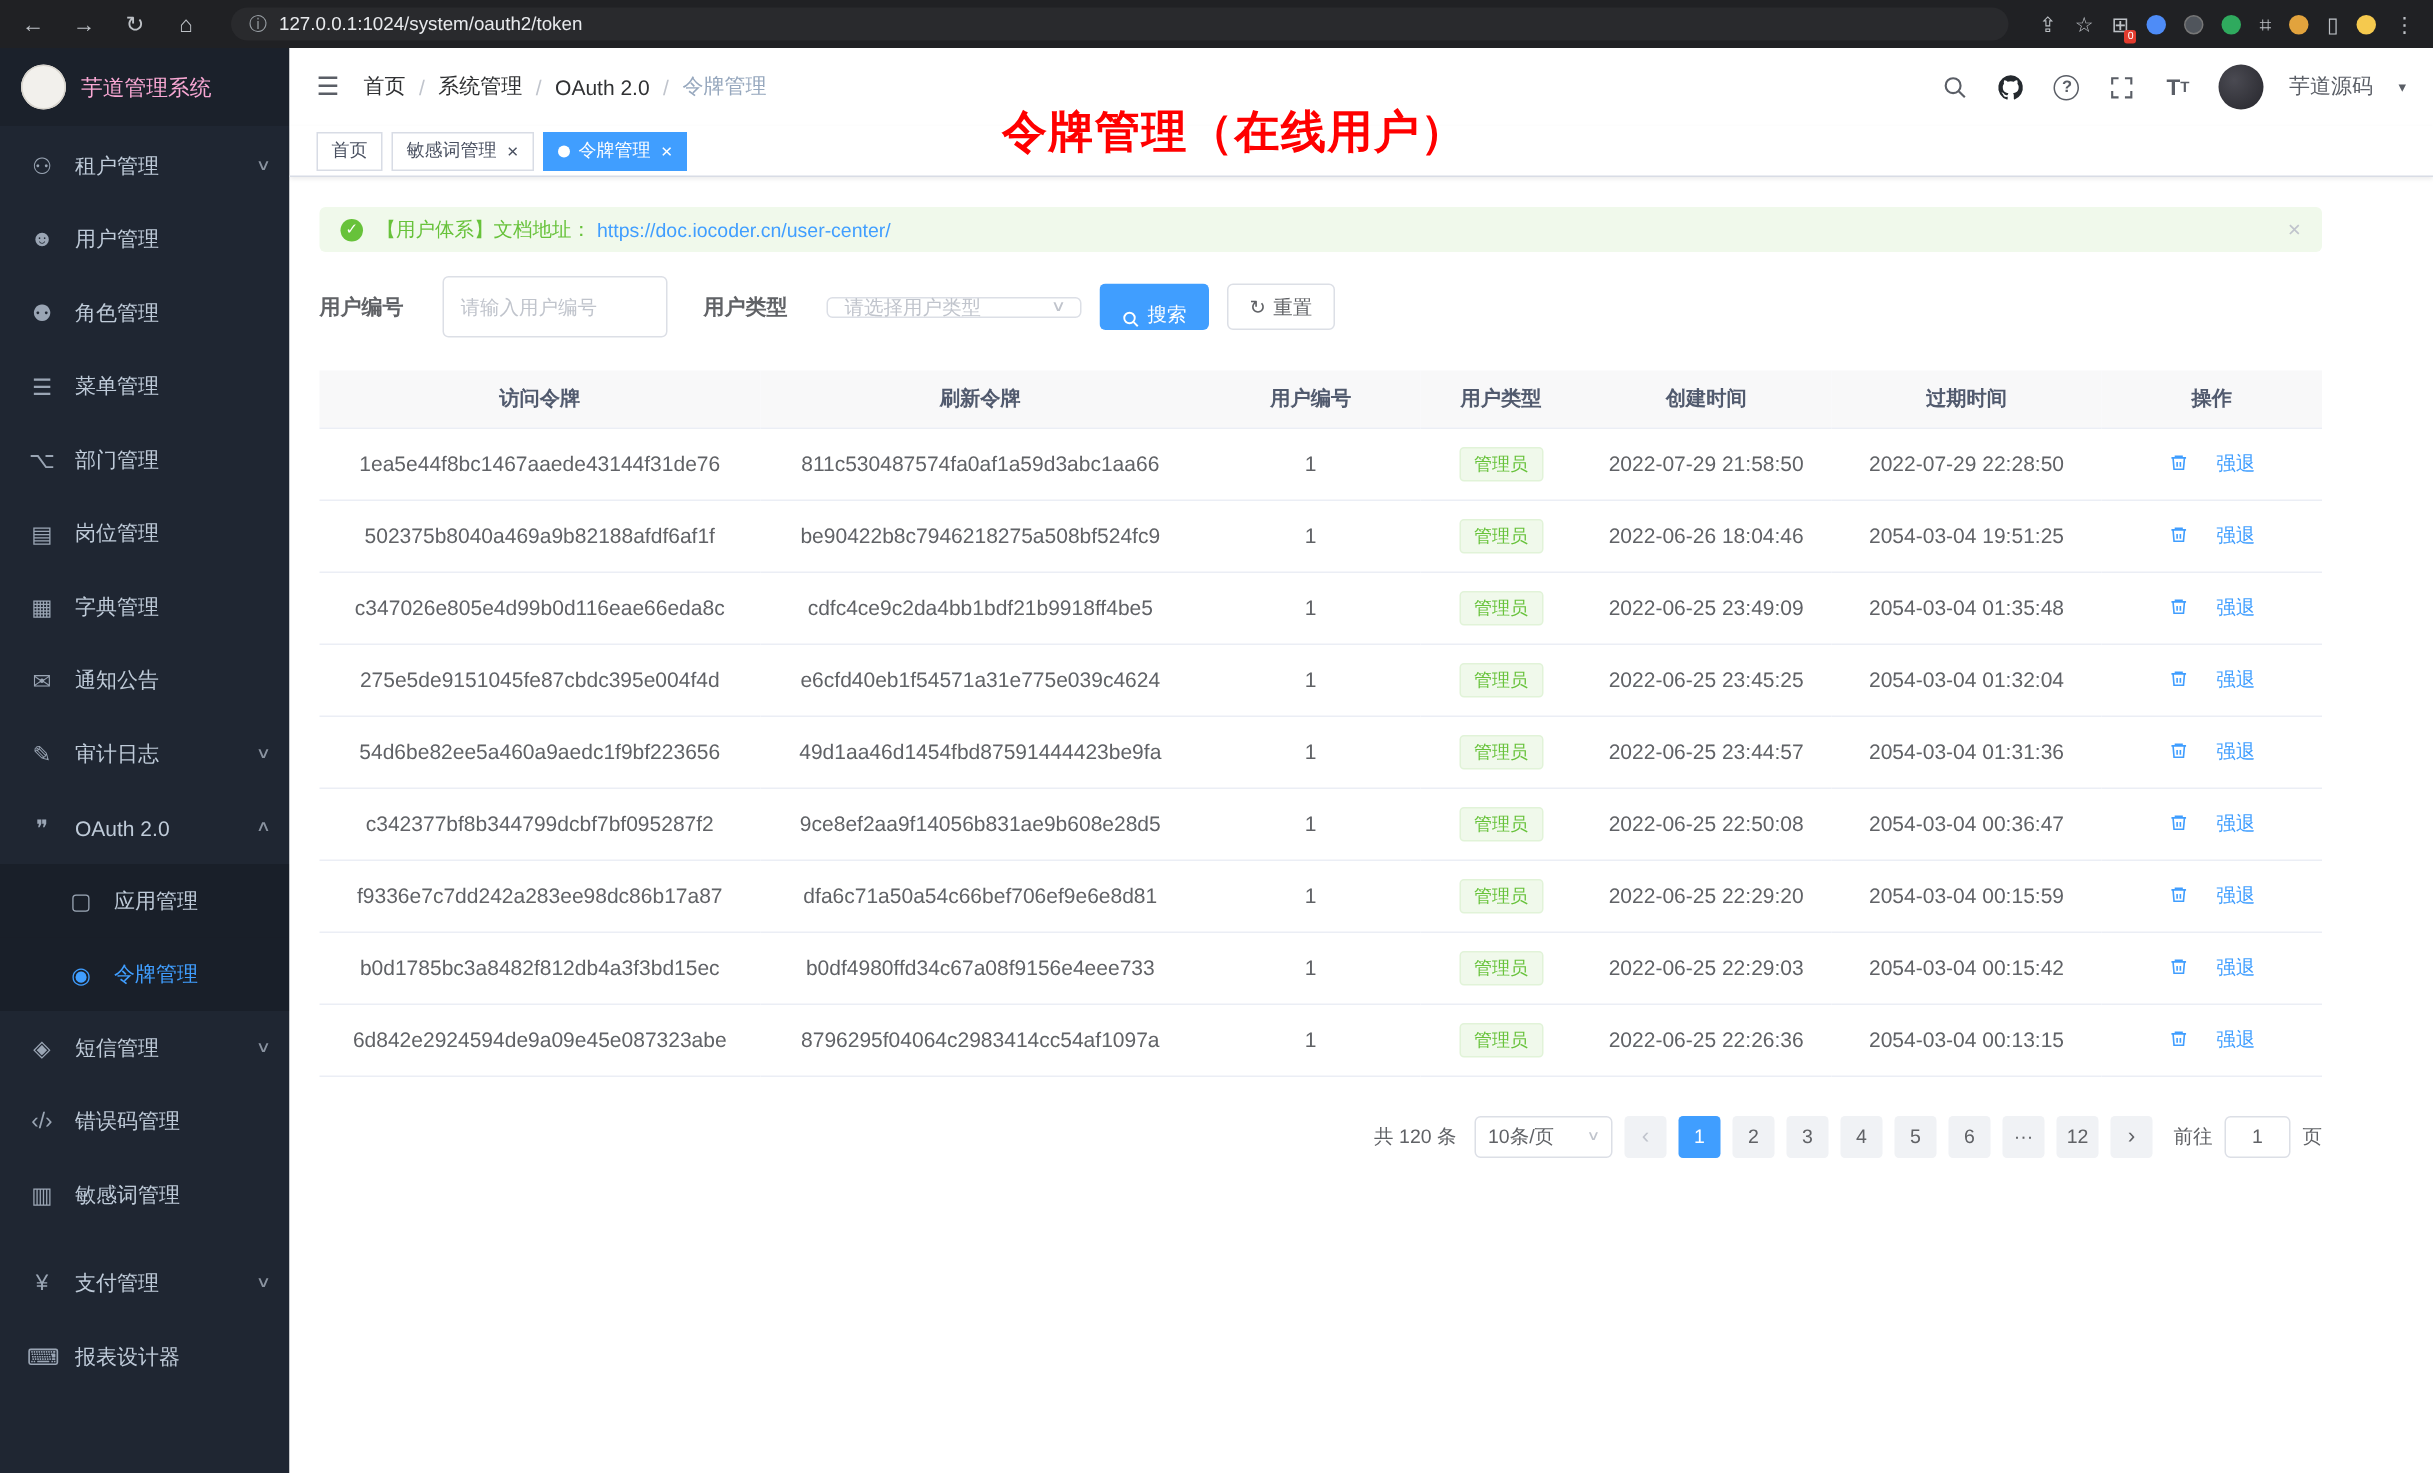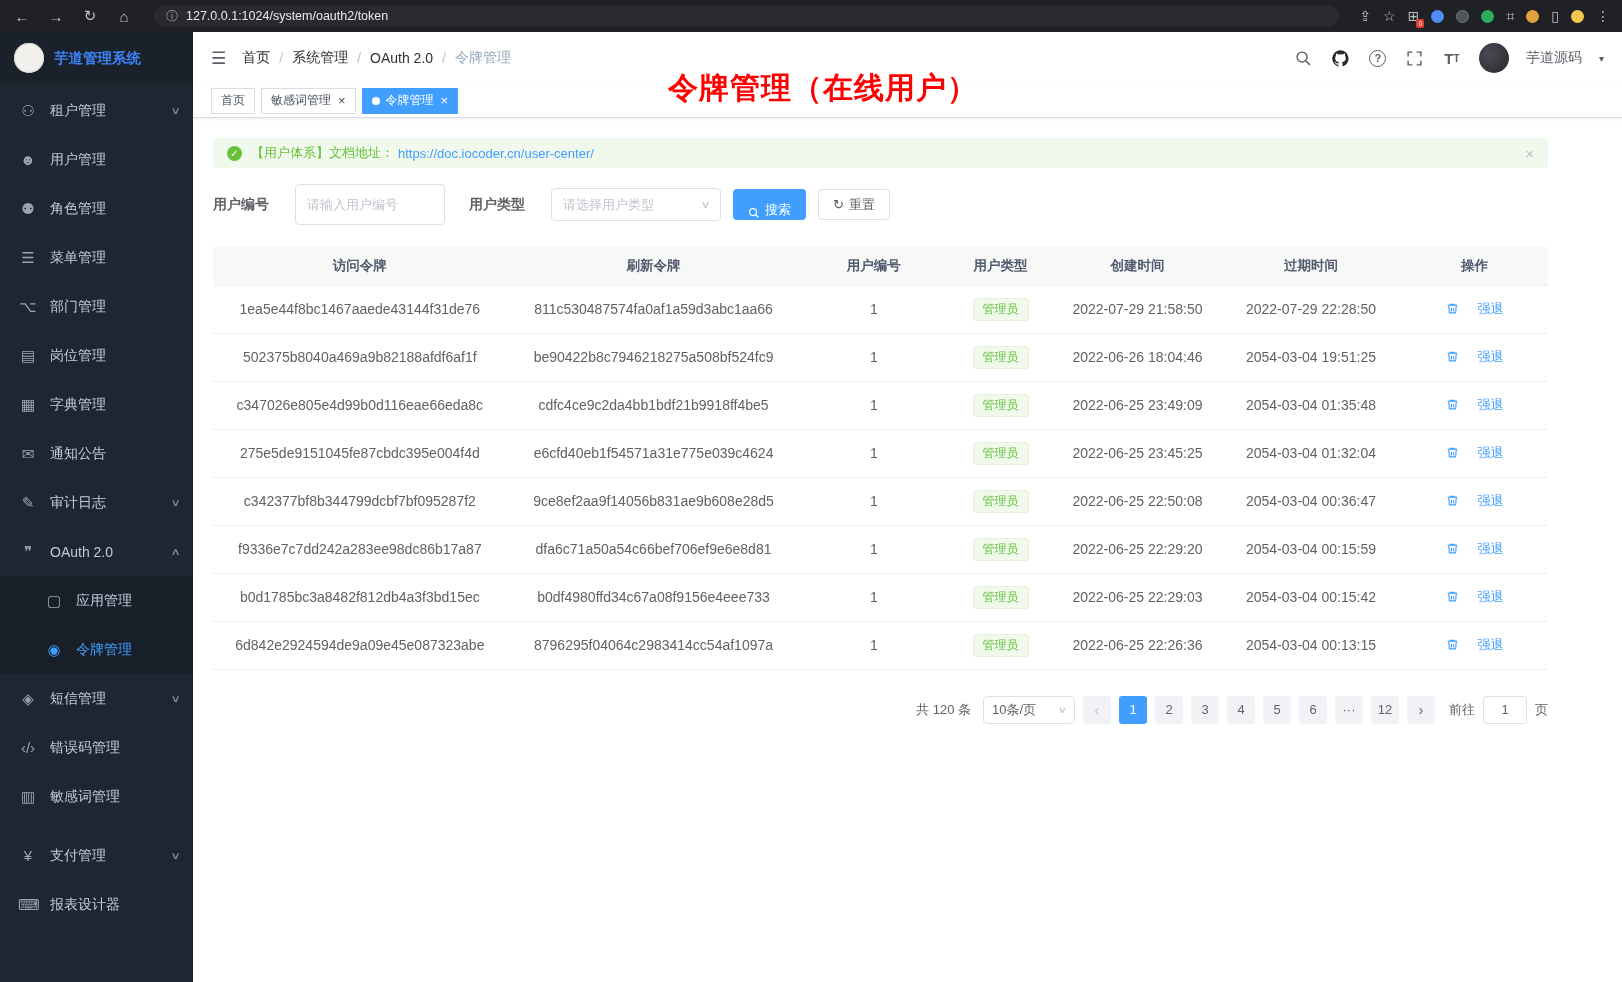--- a/index.html
+++ b/index.html
@@ -19,21 +19,21 @@
   .dot{width:13px;height:13px;border-radius:50%;display:inline-block;}
   .dot.blue{background:#4e8cf7;} .dot.dark{background:#50555c;border:1px solid #777;}
   .dot.green{background:#2faa5e;} .dot.orange{background:#e2a33d;} .dot.yellow{background:#f5c94e;}
   .badge{position:absolute;right:-5px;bottom:-4px;background:#e33b2e;color:#fff;font-size:7px;line-height:9px;padding:0 2px;border-radius:2px;}
 
   
   .app{position:absolute;top:32px;left:0;right:0;bottom:0;display:flex;}
   .sidebar{width:193px;flex:0 0 193px;background:var(--sidebar-bg);color:#bfcbd9;overflow:hidden;}
   .logo{height:52px;display:flex;align-items:center;gap:10px;padding:0 14px;background:rgba(0,0,0,.12);}
   .logo-avatar{width:30px;height:30px;border-radius:50%;background:#f2f0ec;flex:0 0 auto;box-shadow:inset 0 0 0 1px #d8d4cd;}
-  .logo-title{color:#3b82f6;font-weight:bold;font-size:14.5px;white-space:nowrap;}
+  .logo-title{color:#f9a8d4;font-weight:normal;font-size:14.5px;white-space:nowrap;}
   .menu{padding-top:2px;}
   .menu-item{height:49px;display:flex;align-items:center;padding:0 14px 0 18px;cursor:pointer;font-size:14px;color:#bfcbd9;}
   .menu-item .mi-icon{width:20px;margin-right:12px;font-size:15px;text-align:center;color:#9aa5b4;flex:0 0 auto;}
   .menu-item .mi-label{flex:1;white-space:nowrap;}
   .menu-item .mi-chevron{font-size:10px;color:#8a93a0;transform:scaleX(1.4);}
   .menu-item.sub{padding-left:44px;background:rgba(0,0,0,.18);}
   .menu-item.active,.menu-item.active .mi-icon{color:var(--accent);}
   .menu-item.gap{margin-top:10px;}
 
   .main{flex:1;display:flex;flex-direction:column;background:#fff;min-width:0;}
@@ -69,21 +69,21 @@
   .alert{height:30px;background:#f0f9eb;border-radius:4px;display:flex;align-items:center;padding:0 14px;font-size:13px;color:var(--success);}
   .alert .check{width:15px;height:15px;border-radius:50%;background:var(--success);color:#fff;font-size:10px;display:flex;align-items:center;justify-content:center;margin-right:9px;flex:0 0 auto;}
   .alert .alert-link{color:var(--accent);margin-left:4px;cursor:pointer;text-decoration:none;}
   .alert .alert-close{margin-left:auto;color:#c0c4cc;cursor:pointer;font-size:15px;}
 
   .filters{display:flex;align-items:center;margin-top:16px;font-size:14px;}
   .flabel{font-weight:bold;color:#606266;margin-right:26px;}
   .flabel.second{margin-left:24px;}
   .f-input{width:150px;height:41px;border:1px solid #dcdfe6;border-radius:4px;padding:0 11px;font-size:13px;color:#606266;outline:none;font-family:inherit;}
   .f-input::placeholder{color:#c0c4cc;}
-  .f-select{width:170px;height:33px;border:1px solid #dcdfe6;border-radius:4px;padding:0 11px;font-size:13px;color:#c0c4cc;display:flex;align-items:center;cursor:pointer;gap:47px;}
+  .f-select{width:170px;height:14px;border:1px solid #dcdfe6;border-radius:4px;padding:0 11px;font-size:13px;color:#c0c4cc;display:flex;align-items:center;cursor:pointer;gap:47px;}
   .f-select .sel-caret{margin-left:auto;color:#c0c4cc;font-size:10px;transform:scaleX(1.4);}
   .btn{height:31px;border-radius:4px;border:1px solid transparent;display:inline-flex;align-items:center;gap:5px;padding:0 14px;font-size:13px;cursor:pointer;font-family:inherit;}
   .btn.primary{background:var(--accent);color:#fff;margin-left:12px;align-items:flex-end;}
   .btn.plain{background:#fff;border-color:#dcdfe6;color:#606266;margin-left:12px;}
 
   table.grid{width:100%;border-collapse:collapse;margin-top:22px;font-size:14px;color:#606266;}
   table.grid th{height:38px;background:#f8f8f9;color:#515a6e;font-weight:bold;font-size:13.5px;border-bottom:1px solid #ebeef5;text-align:center;}
   table.grid td{height:48px;border-bottom:1px solid #ebeef5;text-align:center;white-space:nowrap;}
   .tag{display:inline-block;padding:0 9px;height:23px;line-height:21px;font-size:12px;color:var(--success);background:#f0f9eb;border:1px solid #e1f3d8;border-radius:3px;}
   .act{color:var(--accent);font-size:13px;display:inline-flex;align-items:center;gap:19px;cursor:pointer;text-decoration:none;}
@@ -406,20 +406,36 @@
               <td>
                 <a class="act">
                   <svg width="13" height="13" viewBox="0 0 24 24" fill="none" stroke="currentColor" stroke-width="2">
                     <path d="M3 6h18M8 6V4h8v2M19 6l-1.2 14H6.2L5 6M10 11v6M14 11v6"></path>
                   </svg>
                   <span>强退</span>
                 </a>
               </td>
             </tr>
             <tr class="t-row">
+              <td>54d6be82ee5a460a9aedc1f9bf223656</td>
+              <td>49d1aa46d1454fbd87591444423be9fa</td>
+              <td>1</td>
+              <td><span class="tag">管理员</span></td>
+              <td>2022-06-25 23:44:57</td>
+              <td>2054-03-04 01:31:36</td>
+              <td>
+                <a class="act">
+                  <svg width="13" height="13" viewBox="0 0 24 24" fill="none" stroke="currentColor" stroke-width="2">
+                    <path d="M3 6h18M8 6V4h8v2M19 6l-1.2 14H6.2L5 6M10 11v6M14 11v6"></path>
+                  </svg>
+                  <span>强退</span>
+                </a>
+              </td>
+            </tr>
+            <tr class="t-row">
               <td>c342377bf8b344799dcbf7bf095287f2</td>
               <td>9ce8ef2aa9f14056b831ae9b608e28d5</td>
               <td>1</td>
               <td><span class="tag">管理员</span></td>
               <td>2022-06-25 22:50:08</td>
               <td>2054-03-04 00:36:47</td>
               <td>
                 <a class="act">
                   <svg width="13" height="13" viewBox="0 0 24 24" fill="none" stroke="currentColor" stroke-width="2">
                     <path d="M3 6h18M8 6V4h8v2M19 6l-1.2 14H6.2L5 6M10 11v6M14 11v6"></path>

